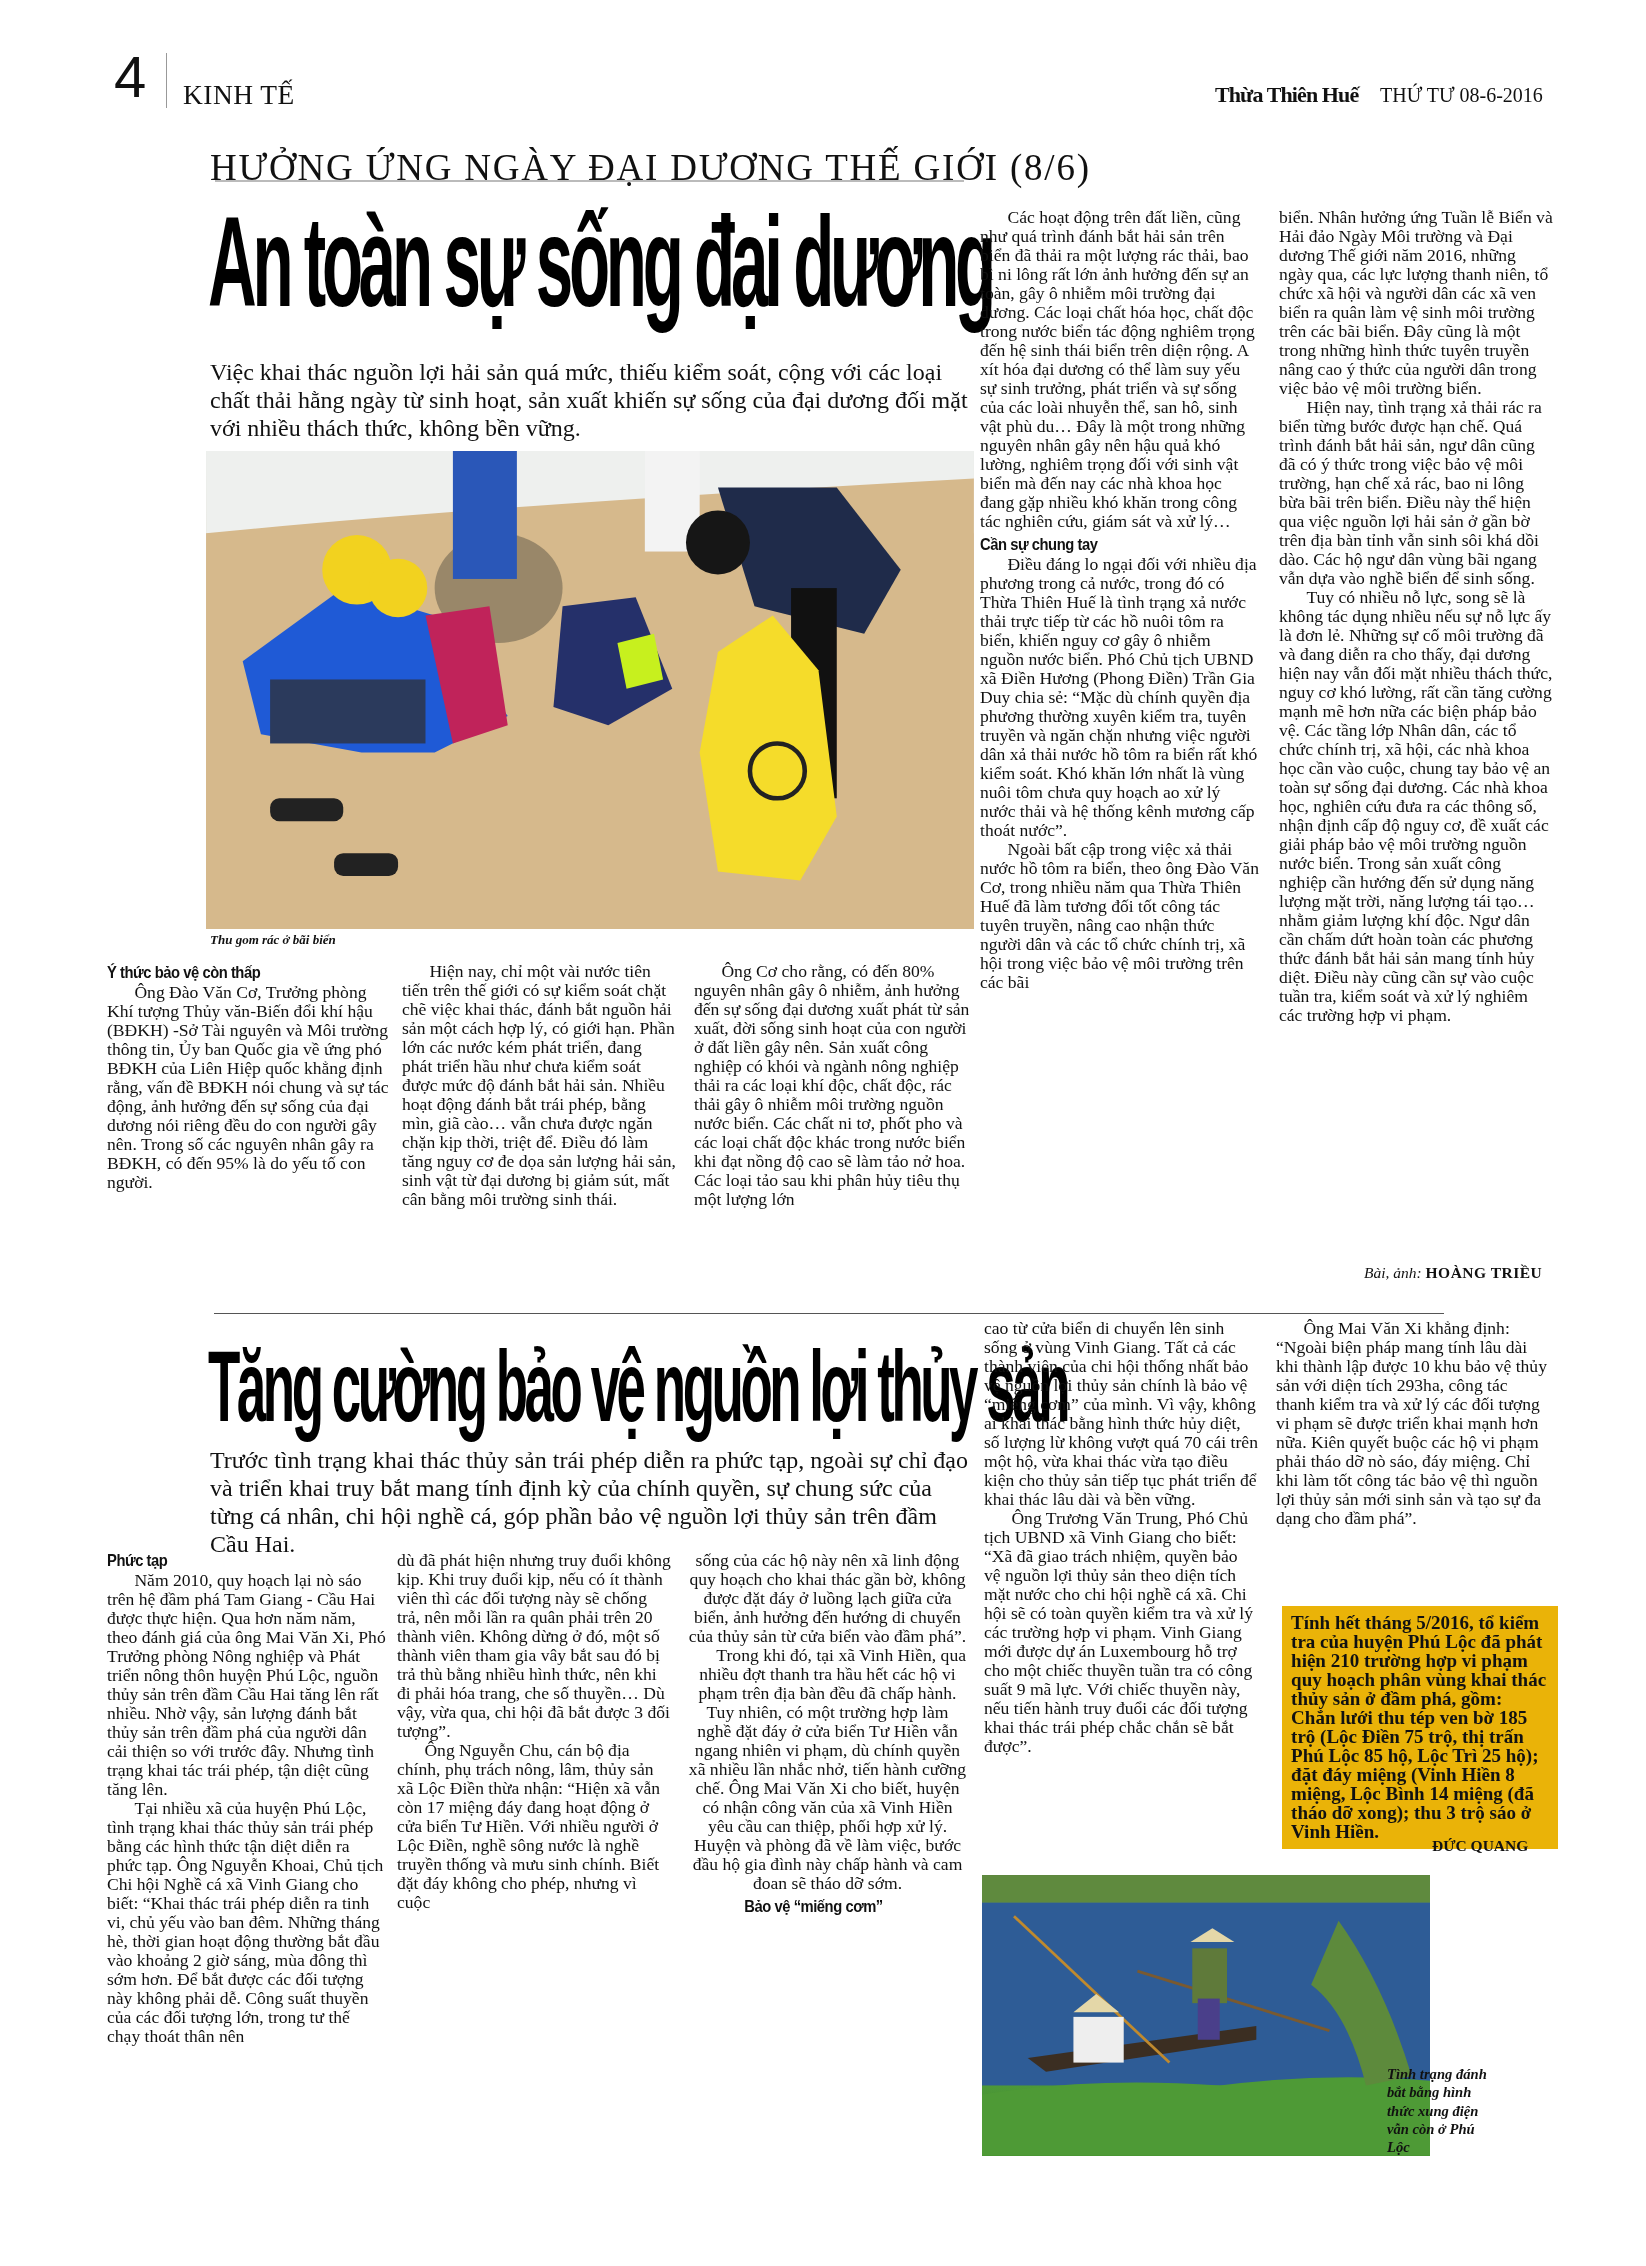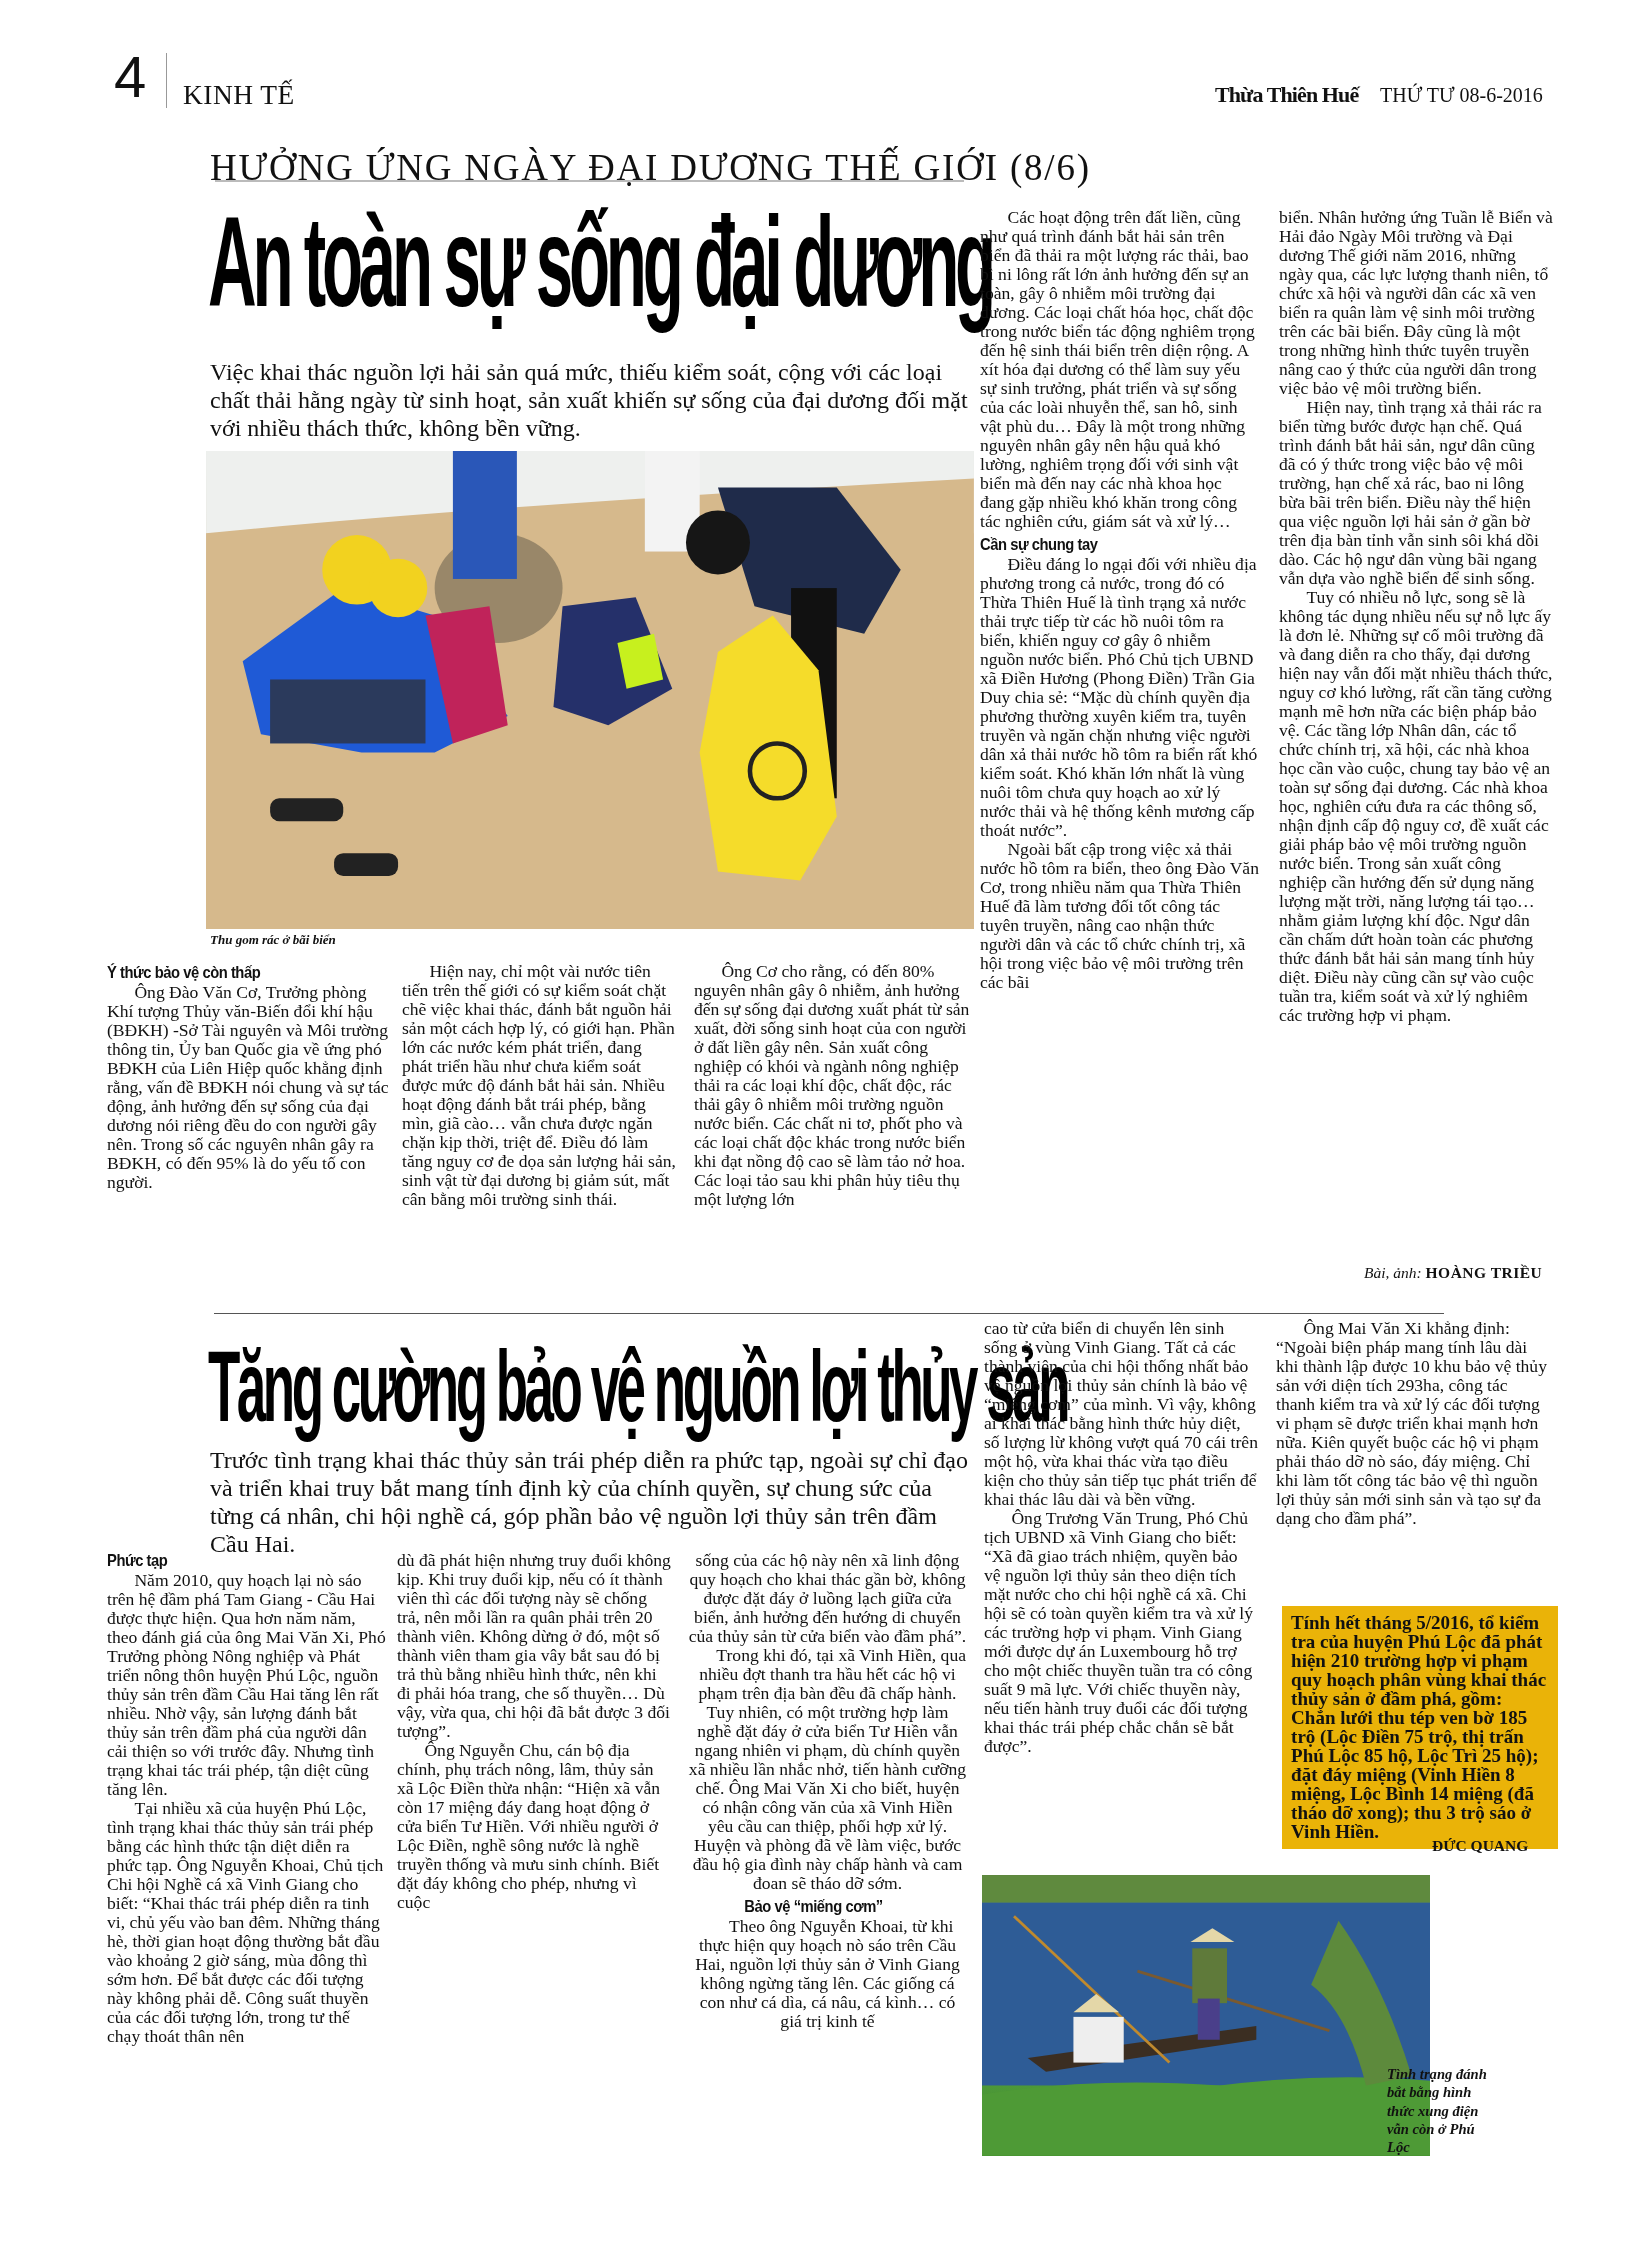--- a/index.html
+++ b/index.html
@@ -118,21 +118,20 @@
 
 <div class="abs col" style="left:397px;top:1551px;width:274px;">
   <p class="noind">dù đã phát hiện nhưng truy đuổi không kịp. Khi truy đuổi kịp, nếu có ít thành viên thì các đối tượng này sẽ chống trả, nên mỗi lần ra quân phải trên 20 thành viên. Không dừng ở đó, một số thành viên tham gia vây bắt sau đó bị trả thù bằng nhiều hình thức, nên khi đi phải hóa trang, che số thuyền… Dù vậy, vừa qua, chi hội đã bắt được 3 đối tượng”.</p>
   <p>Ông Nguyễn Chu, cán bộ địa chính, phụ trách nông, lâm, thủy sản xã Lộc Điền thừa nhận: “Hiện xã vẫn còn 17 miệng đáy đang hoạt động ở cửa biển Tư Hiền. Với nhiều người ở Lộc Điền, nghề sông nước là nghề truyền thống và mưu sinh chính. Biết đặt đáy không cho phép, nhưng vì cuộc</p>
 </div>
 
 <div class="abs col" style="left:688px;top:1551px;width:279px;text-align:center;">
   <p class="noind">sống của các hộ này nên xã linh động quy hoạch cho khai thác gần bờ, không được đặt đáy ở luồng lạch giữa cửa biển, ảnh hưởng đến hướng di chuyển của thủy sản từ cửa biển vào đầm phá”.</p>
   <p>Trong khi đó, tại xã Vinh Hiền, qua nhiều đợt thanh tra hầu hết các hộ vi phạm trên địa bàn đều đã chấp hành. Tuy nhiên, có một trường hợp làm nghề đặt đáy ở cửa biển Tư Hiền vẫn ngang nhiên vi phạm, dù chính quyền xã nhiều lần nhắc nhở, tiến hành cưỡng chế. Ông Mai Văn Xi cho biết, huyện có nhận công văn của xã Vinh Hiền yêu cầu can thiệp, phối hợp xử lý. Huyện và phòng đã về làm việc, bước đầu hộ gia đình này chấp hành và cam đoan sẽ tháo dỡ sớm.</p>
   <div class="subhead">Bảo vệ “miếng cơm”</div>
-  <p>Theo ông Nguyễn Khoai, từ khi thực hiện quy hoạch nò sáo trên Cầu Hai, nguồn lợi thủy sản ở Vinh Giang không ngừng tăng lên. Các giống cá con như cá dìa, cá nâu, cá kình… có giá trị kinh tế</p>
 </div>
 
 <div class="abs col" style="left:984px;top:1319px;width:274px;">
   <p class="noind">cao từ cửa biển di chuyển lên sinh sống ở vùng Vinh Giang. Tất cả các thành viên của chi hội thống nhất bảo vệ nguồn lợi thủy sản chính là bảo vệ “miếng cơm” của mình. Vì vậy, không ai khai thác bằng hình thức hủy diệt, số lượng lừ không vượt quá 70 cái trên một hộ, vừa khai thác vừa tạo điều kiện cho thủy sản tiếp tục phát triển để khai thác lâu dài và bền vững.</p>
   <p>Ông Trương Văn Trung, Phó Chủ tịch UBND xã Vinh Giang cho biết: “Xã đã giao trách nhiệm, quyền bảo vệ nguồn lợi thủy sản theo diện tích mặt nước cho chi hội nghề cá xã. Chi hội sẽ có toàn quyền kiểm tra và xử lý các trường hợp vi phạm. Vinh Giang mới được dự án Luxembourg hỗ trợ cho một chiếc thuyền tuần tra có công suất 9 mã lực. Với chiếc thuyền này, nếu tiến hành truy đuổi các đối tượng khai thác trái phép chắc chắn sẽ bắt được”.</p>
 </div>
 
 <div class="abs col" style="left:1276px;top:1319px;width:274px;">
   <p>Ông Mai Văn Xi khẳng định: “Ngoài biện pháp mang tính lâu dài khi thành lập được 10 khu bảo vệ thủy sản với diện tích 293ha, công tác thanh kiểm tra và xử lý các đối tượng vi phạm sẽ được triển khai mạnh hơn nữa. Kiên quyết buộc các hộ vi phạm phải tháo dỡ nò sáo, đáy miệng. Chỉ khi làm tốt công tác bảo vệ thì nguồn lợi thủy sản mới sinh sản và tạo sự đa dạng cho đầm phá”.</p>
 </div>

